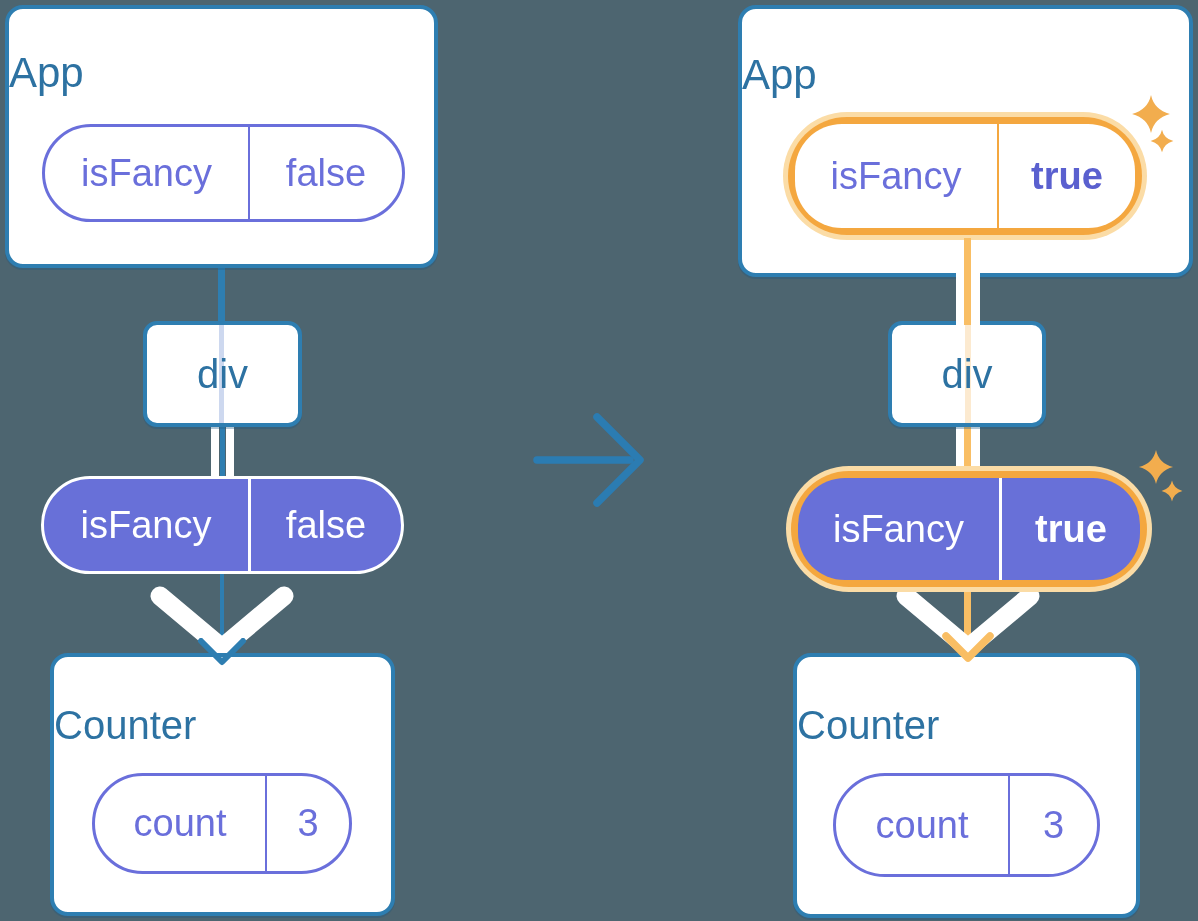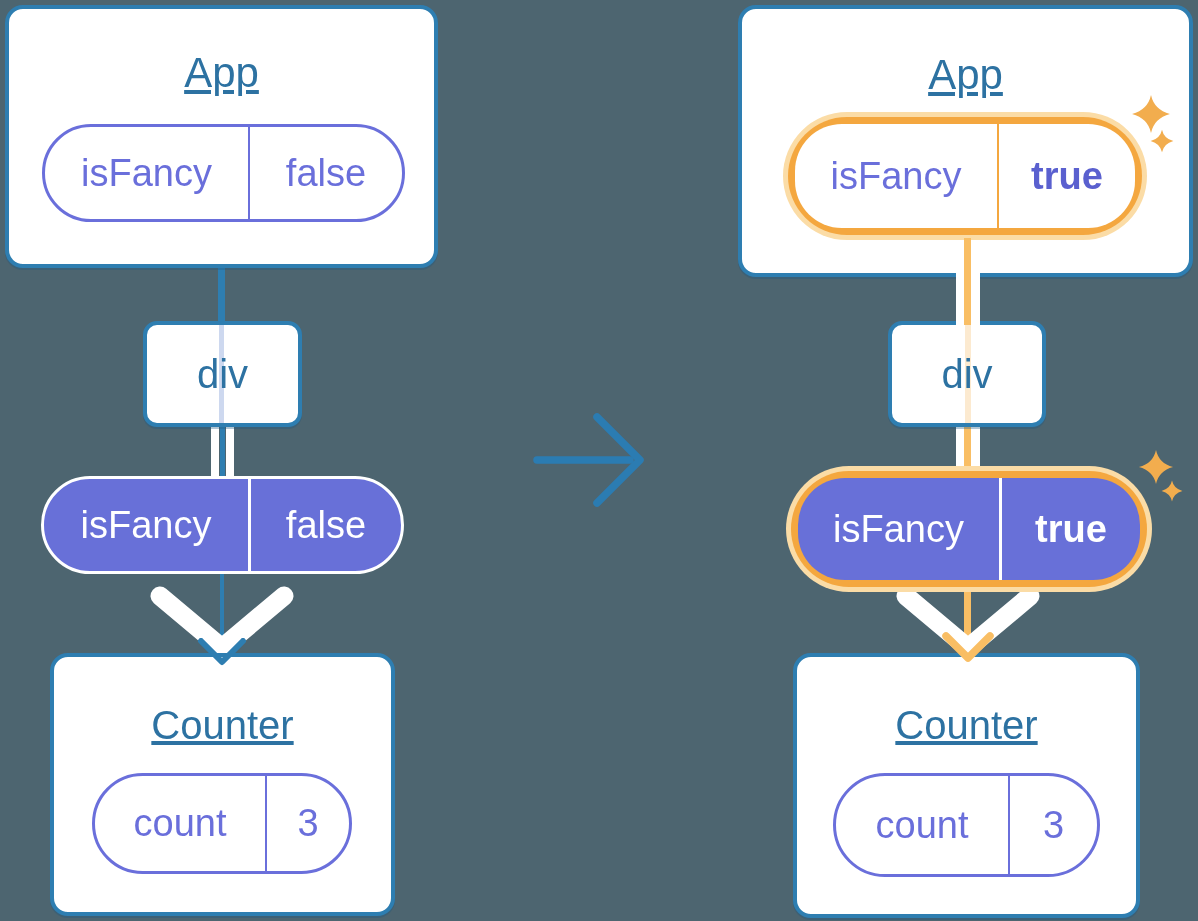--- a/index.html
+++ b/index.html
@@ -9,22 +9,22 @@
     font-family:"Liberation Sans",sans-serif;
     -webkit-font-smoothing:antialiased;
   }
   
   .card{
     position:absolute;background:#fff;box-sizing:border-box;
     border:4px solid var(--card-border,#2e7eb1);border-radius:18px;
     box-shadow:0 2px 0 rgba(30,90,130,.35);z-index:2;
   }
   .title{
-    position:absolute;left:0;right:0;text-align:center;
-    color:var(--title,#2d72a2);font-weight:500;text-decoration:underline;
+    position:absolute;left:0;right:0;
+    color:var(--title,#2d72a2);font-weight:500;
   }
   .small-card{
     display:flex;align-items:center;justify-content:center;
     font-size:40px;color:var(--title,#2d72a2);font-weight:500;border-radius:14px;
   }
   .stripe{position:absolute;top:0;bottom:0;z-index:0;}
   .small-card .lbl{position:relative;z-index:1;}
   
   .outline-pill{
     position:absolute;display:flex;align-items:stretch;box-sizing:border-box;

